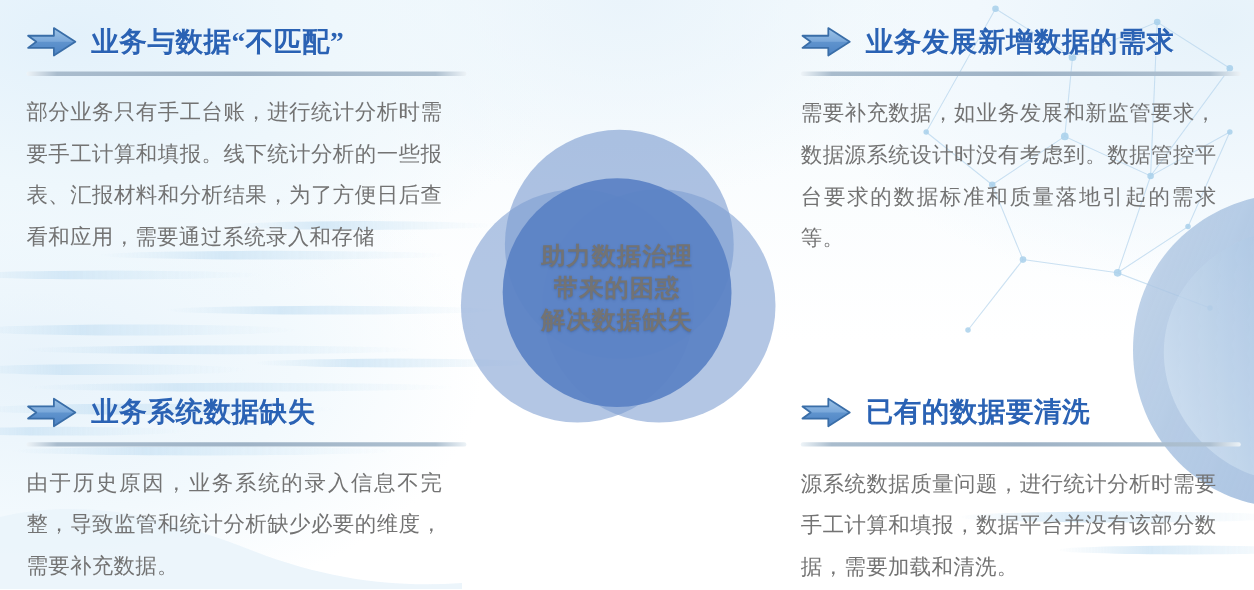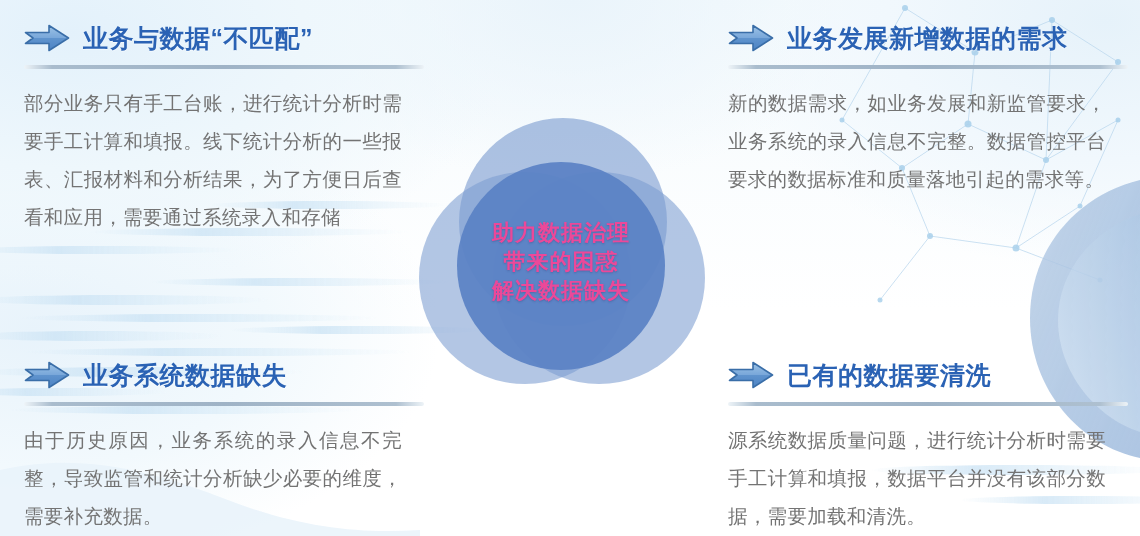--- a/index.html
+++ b/index.html
@@ -35,21 +35,21 @@
   }
   .bg-streaks { opacity: .85; }
   .bg-net { opacity: .85; }
   .bg-swoosh { opacity: .9; }
 
   
   .quad {
     position: absolute;
     width: 400px;
   }
-  .quad.left  { left: 24px; }
+  .quad.left  { left: 24px; font-family: Liberation Serif, serif; }
   .quad.right { left: 728px; }
   .quad.top    { top: 18px; }
   .quad.bottom { top: 355px; }
 
   .head {
     display: flex;
     align-items: center;
     gap: 13px;
     height: 40px;
   }
@@ -113,21 +113,21 @@
   .circ-core { 
     left: 42px;  top: 44px;  width: 208px; height: 208px;
     background: #5a81c4; opacity: .92;
   }
   .center-text {
     position: absolute;
     left: 42px;
     top: 100px;
     width: 208px;
     text-align: center;
-    color: #ec4899;
+    color: #737373;
     font-size: 22px;
     font-weight: bold;
     line-height: 29px;
     letter-spacing: 1px;
     text-shadow: 0 1px 2px rgba(40,70,120,.35);
   }
   .center-text div { white-space: nowrap; }
 </style>
 </head>
 <body>
@@ -228,21 +228,21 @@
   </div>
 
   <div class="quad right top">
     <div class="head">
       <svg class="arrow-icon" viewBox="0 0 46 30" xmlns="http://www.w3.org/2000/svg">
         <path d="M1.5 9.5 L25 9.5 L25 2.5 L44.5 15 L25 27.5 L25 20.5 L1.5 20.5 L9 15 Z" fill="url(#agA)" stroke="#3a6ea8" stroke-width="1.6" stroke-linejoin="round"></path>
       </svg>
       <div class="head-title">业务发展新增数据的需求</div>
     </div>
     <div class="rule"></div>
-    <div class="body-text">新的数据需求，如业务发展和新监管要求，业务系统的录入信息不完整。数据管控平台要求的数据标准和质量落地引起的需求等。</div>
+    <div class="body-text">需要补充数据，如业务发展和新监管要求，数据源系统设计时没有考虑到。数据管控平台要求的数据标准和质量落地引起的需求等。</div>
   </div>
 
   <div class="quad left bottom">
     <div class="head">
       <svg class="arrow-icon" viewBox="0 0 46 30" xmlns="http://www.w3.org/2000/svg">
         <path d="M1.5 9.5 L25 9.5 L25 2.5 L44.5 15 L25 27.5 L25 20.5 L1.5 20.5 L9 15 Z" fill="url(#agA)" stroke="#3a6ea8" stroke-width="1.6" stroke-linejoin="round"></path>
       </svg>
       <div class="head-title">业务系统数据缺失</div>
     </div>
     <div class="rule"></div>

